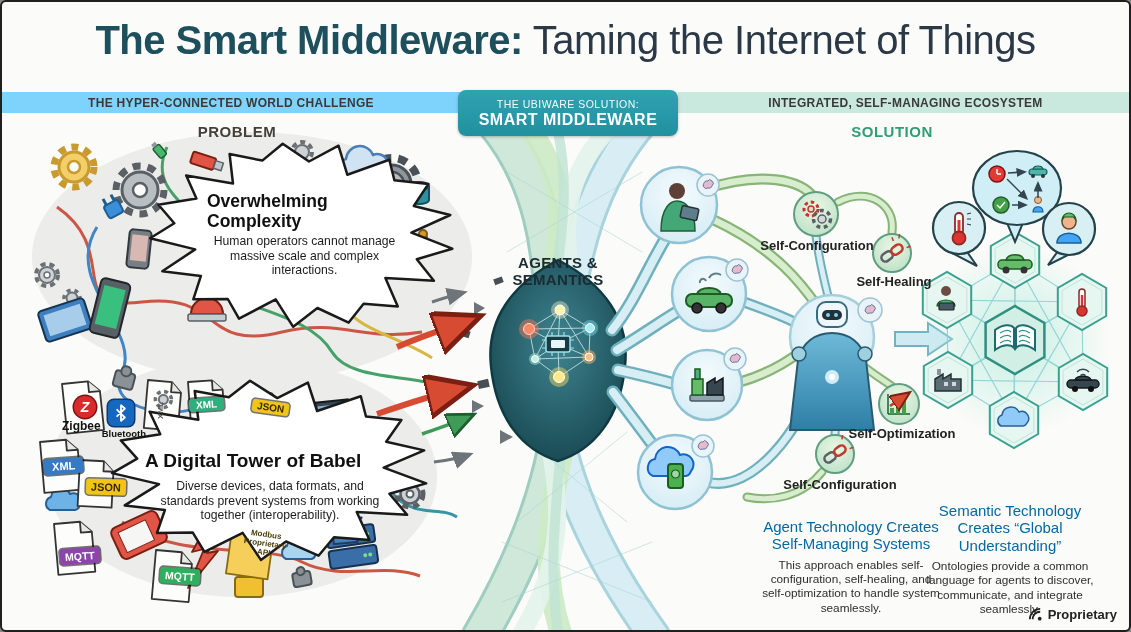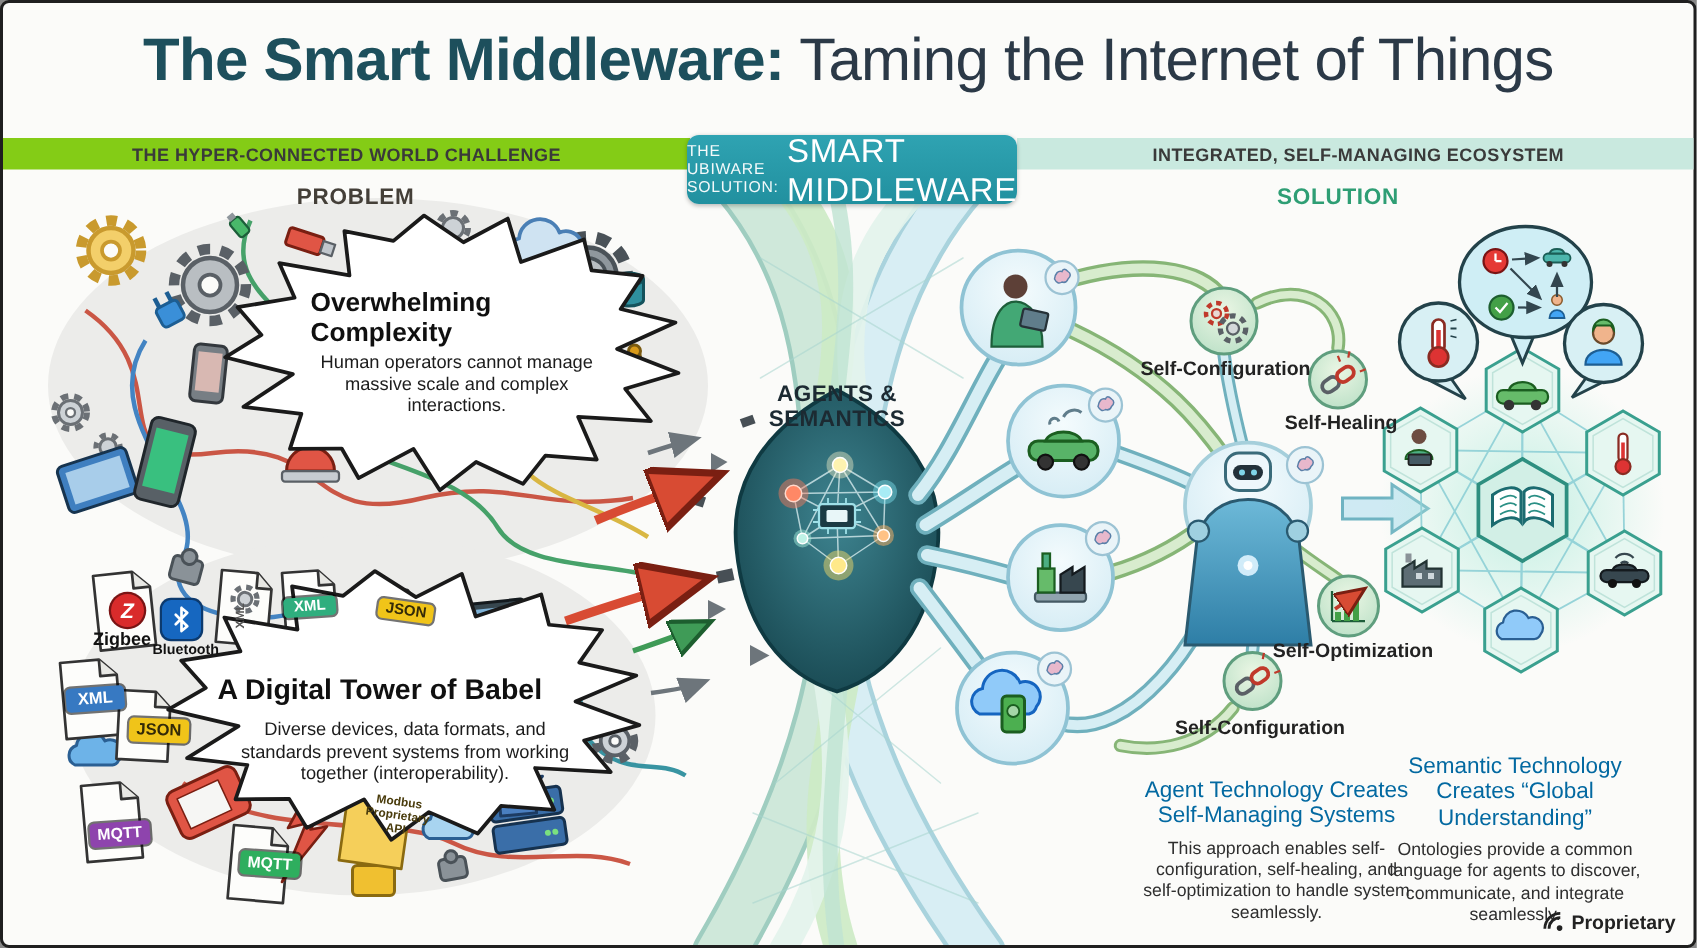--- a/index.html
+++ b/index.html
@@ -3,25 +3,25 @@
 <meta charset="utf-8">
 <style>
   html,body{margin:0;padding:0;background:#888;}
   .frame{position:relative;width:1131px;height:632px;background:#fbfbf9;border:2px solid #1f1f1f;border-radius:6px;box-sizing:border-box;overflow:hidden;font-family:"Liberation Sans",sans-serif;}
   .abs{position:absolute;}
   
   .title{left:0;top:16px;width:100%;text-align:center;white-space:nowrap;font-size:40px;letter-spacing:-0.5px;color:#2b3947;}
   .title .bold{font-weight:bold;color:#1d4f5c;margin-right:10px;}
   
   .band{top:90px;height:21px;display:flex;align-items:center;justify-content:center;font-size:12px;font-weight:bold;letter-spacing:.3px;color:#3a3a3a;}
-  .band-left{left:0;width:458px;background:#84cc16;}
+  .band-left{left:0;width:458px;background:#7dd3fc;}
   .band-right{left:676px;width:455px;background:#c9e9df;}
-  .center-box{left:456px;top:88px;width:220px;height:46px;background:linear-gradient(#2fa3b2,#21909f);border-radius:8px;color:#fff;display:flex;flex-direction:row;align-items:center;justify-content:center;box-shadow:0 1px 3px rgba(0,0,0,.25);}
+  .center-box{left:456px;top:88px;width:220px;height:46px;background:linear-gradient(#2fa3b2,#21909f);border-radius:8px;color:#fff;display:flex;flex-direction:column;align-items:center;justify-content:center;box-shadow:0 1px 3px rgba(0,0,0,.25);}
   .center-box .l1{font-size:10.5px;letter-spacing:.5px;opacity:.95;}
-  .center-box .l2{font-size:22px;font-weight:normal;letter-spacing:.5px;margin-top:1px;}
+  .center-box .l2{font-size:16px;font-weight:bold;letter-spacing:.5px;margin-top:1px;}
   .sec-label{top:121px;font-size:15px;font-weight:bold;text-align:center;letter-spacing:.5px;}
   .prob-label{left:160px;width:150px;color:#443f38;}
   .sol-label{left:800px;width:180px;color:#2e9e74;}
   
   .bubble-title{font-weight:bold;color:#101010;line-height:1.12;}
   .bubble-body{color:#1c1c1c;text-align:center;font-size:12.2px;line-height:1.2;}
   .b1t{left:205px;top:190px;width:195px;font-size:17.5px;}
   .b1b{left:195px;top:232px;width:215px;}
   .b2t{left:143px;top:448px;width:250px;font-size:19px;}
   .b2b{left:153px;top:477px;width:230px;}

